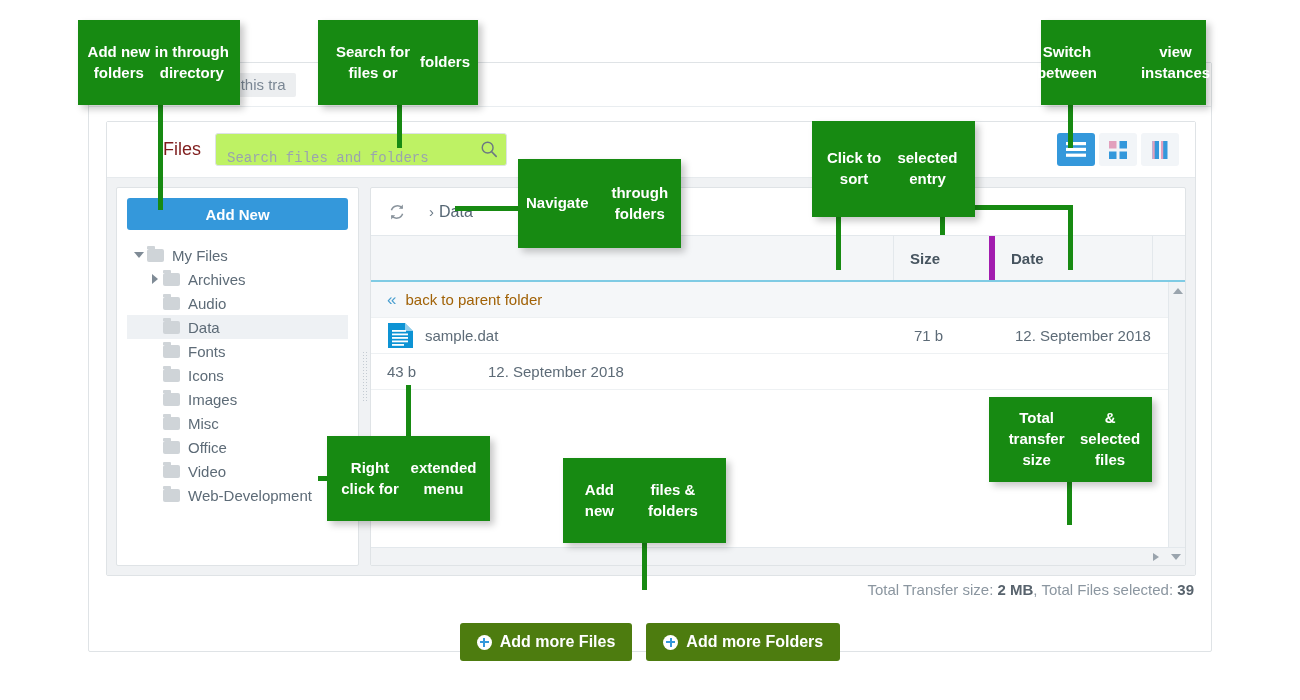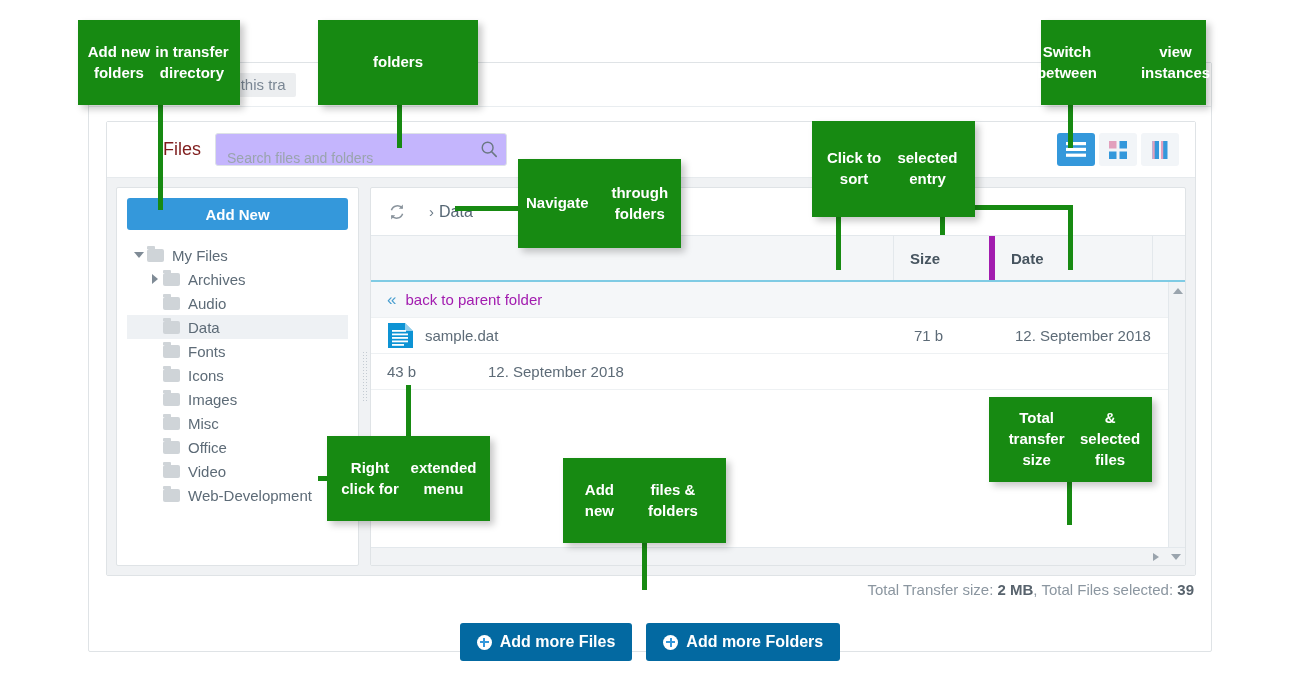--- a/index.html
+++ b/index.html
@@ -51,22 +51,22 @@
   }
   .fm-title { font-size: 18px; color: #7f1d1d; margin-right: 14px; margin-left: 40px; }
   .search-wrap {
     position: relative; width: 292px; height: 33px;
   }
   .search-input {
     width: 100%; height: 33px;
     border: 1px solid #dde2e6; border-radius: 3px;
     padding: 16px 34px 0 11px;
     font-size: 14px; color: #5a6570;
-    font-family: Liberation Sans, sans-serif;
-    background: #c4b5fd; outline: none;
+    font-family: Liberation Mono, monospace;
+    background: #bef264; outline: none;
   }
   .search-input::placeholder { color: #9aa4ae; }
   .search-icon {
     position: absolute; right: 9px; top: 7px;
     width: 18px; height: 18px; pointer-events: none;
   }
   .view-toggle {
     position: absolute; right: 16px; top: 11px;
     display: flex; gap: 4px;
   }
@@ -164,21 +164,21 @@
     display: flex; height: 36px; align-items: center;
     border-bottom: 1px solid #eef1f3;
     font-size: 15px; color: #5d6b77; cursor: pointer;
   }
   .row-parent { background: #f5f7f9; }
   .cell-name { flex: 1; display: flex; align-items: center; padding-left: 16px; }
   .cell-size { width: 101px; padding-left: 16px; }
   .cell-date { width: 158px; padding-left: 16px; }
   .cell-end { width: 28px; }
   .back-chevrons { color: #4a9fd0; font-size: 17px; margin-right: 11px; letter-spacing: -2px; }
-  .back-text { color: #a21caf; }
+  .back-text { color: #a16207; }
   .file-ico { width: 27px; height: 27px; margin-right: 11px; flex: none; }
 
   .vscroll {
     position: absolute; right: 0; top: 0; bottom: 18px; width: 17px;
     background: #f1f3f5; border-left: 1px solid #e3e8ec;
   }
   .vscroll .arrow-up {
     position: absolute; left: 4px; top: 6px;
     width: 0; height: 0; border-left: 5px solid transparent; border-right: 5px solid transparent; border-bottom: 6px solid #9aa4ad;
   }
@@ -201,21 +201,21 @@
     white-space: nowrap;
   }
   .totals b { color: #58636d; }
 
   .bottom-actions {
     position: absolute; left: 0; right: 0; top: 560px;
     display: flex; justify-content: center; gap: 14px;
   }
   .act-btn {
     height: 38px; padding: 0 17px;
-    background: #0369a1; color: #fff; border: none; border-radius: 3px;
+    background: #4d7c0f; color: #fff; border: none; border-radius: 3px;
     font-size: 16px; font-weight: bold; cursor: pointer;
     display: flex; align-items: center; gap: 8px;
     font-family: "Liberation Sans", sans-serif;
   }
   .plus-circle {
     width: 15px; height: 15px; border-radius: 50%;
     background: #fff; position: relative; flex: none;
   }
   .plus-circle:before, .plus-circle:after {
     content: ""; position: absolute; background: #3498db;
@@ -461,23 +461,24 @@
   <div class="lead" style="left:455px; top:206px;  width:68px; height:5px;"></div>
 
   <div class="lead" style="left:406px; top:385px;  width:5px;  height:55px;"></div>
   <div class="lead" style="left:318px; top:476px;  width:14px; height:5px;"></div>
 
   <div class="lead" style="left:642px; top:540px;  width:5px;  height:50px;"></div>
   <div class="lead" style="left:1067px;top:480px;  width:5px;  height:45px;"></div>
 
   <div class="callout" id="a1" style="left:78px;  top:20px;  width:162px; height:85px;justify-content:flex-end;">
       <div>Add new folders</div>
-      <div>in transfer directory</div>
+      <div>in through directory</div>
     </div>
   <div class="callout" id="a2" style="left:318px; top:20px;  width:160px; height:85px;">
+      <div>Search for files or</div>
       <div>folders</div>
     </div>
   <div class="callout" id="a3" style="left:1041px;top:20px;  width:165px; height:85px;gap:44px;">
       <div>Switch between</div>
       <div>view instances</div>
     </div>
   <div class="callout" id="a4" style="left:812px; top:121px; width:163px; height:96px;">
       <div>Click to sort</div>
       <div>selected entry</div>
     </div>

